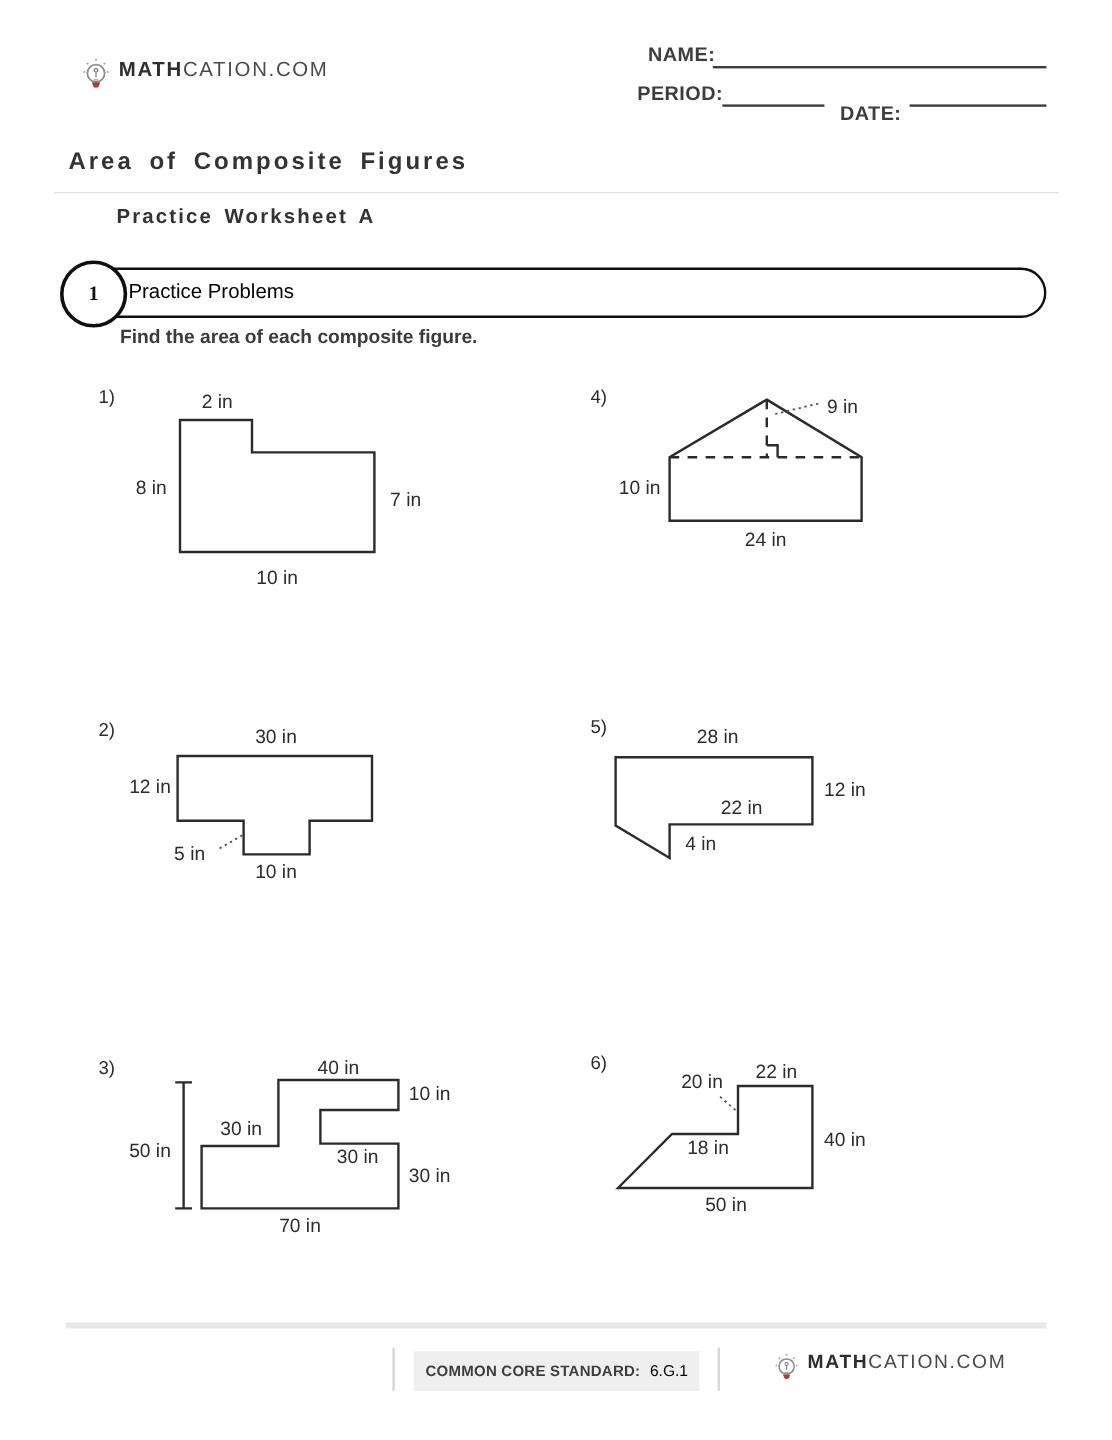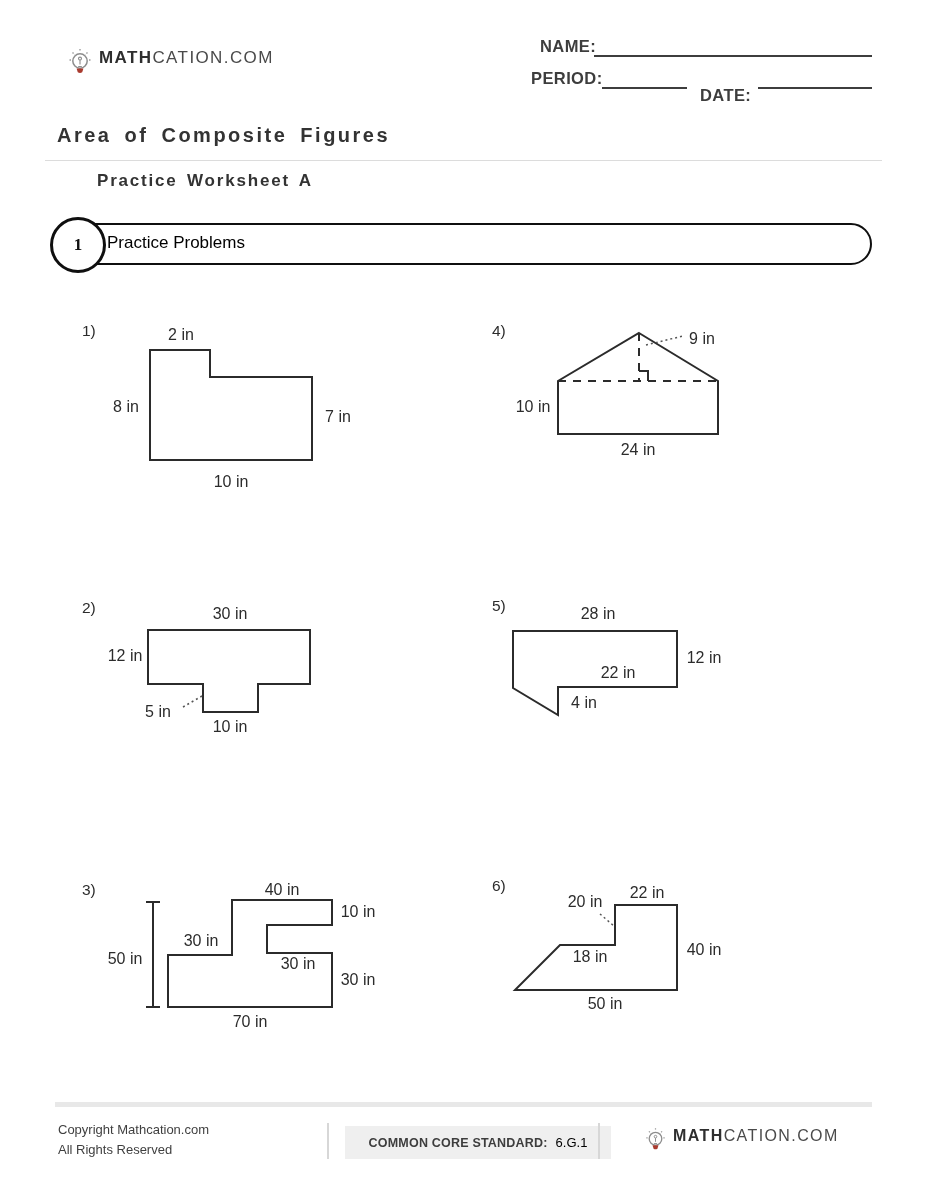--- a/index.html
+++ b/index.html
@@ -75,20 +75,21 @@
 
   <div class="abs title" style="left:57px;top:124px;">Area of Composite Figures</div>
   <div class="abs rule" style="left:45px;top:160px;width:837px;"></div>
   <div class="abs subtitle" style="left:57px;top:171px;margin-left:40px;">Practice Worksheet A</div>
 
   <div class="abs pill" style="left:62px;top:223px;width:806px;height:38px;"></div>
   <div class="abs numcircle" style="left:50px;top:217px;">
       <span>1</span>
     </div>
   <div class="abs pill-label" style="left:107px;top:233px;">Practice Problems</div>
+  <div class="abs instruction" style="left:100px;top:273px;">Find the area of each composite figure.</div>
 
   <svg class="abs" style="left:70px;top:315px;" width="300" height="185">
     <text class="pnum" x="12" y="21">1)</text>
     <polygon class="shape" points="80,35 140,35 140,62 242,62 242,145 80,145"></polygon>
     <text x="111" y="25" text-anchor="middle">2 in</text>
     <text x="56" y="97" text-anchor="middle">8 in</text>
     <text x="268" y="107" text-anchor="middle">7 in</text>
     <text x="161" y="172" text-anchor="middle">10 in</text>
   </svg>
 
@@ -146,28 +147,24 @@
     <line class="leader" x1="120" y1="44" x2="134" y2="56"></line>
     <text x="105" y="37" text-anchor="middle">20 in</text>
     <text x="167" y="28" text-anchor="middle">22 in</text>
     <text x="224" y="85" text-anchor="middle">40 in</text>
     <text x="110" y="92" text-anchor="middle">18 in</text>
     <text x="125" y="139" text-anchor="middle">50 in</text>
   </svg>
 
   <div class="abs footer-bar" style="left:55px;top:1102px;width:817px;height:5px;"></div>
 
-  <div class="abs copyright" style="left:58px;top:1120px;">
-    <div>Copyright Mathcation.com</div>
-    <div>All Rights Reserved</div>
-  </div>
 
   <div class="abs vdivider" style="left:327px;top:1123px;height:36px;"></div>
 
-  <div class="abs ccs-box" style="left:345px;top:1126px;width:266px;height:33px;">
+  <div class="abs ccs-box" style="left:345px;top:1126px;width:238px;height:33px;">
     <span class="ccs-label">COMMON CORE STANDARD:</span>
     <span class="ccs-value">6.G.1</span>
   </div>
 
   <div class="abs vdivider" style="left:598px;top:1123px;height:36px;"></div>
 
   <div class="abs logo" style="left:645px;top:1127px;">
     <svg width="21" height="27" viewBox="0 0 24 30">
       <line x1="12" y1="1" x2="12" y2="4" stroke="#9a9a9a" stroke-width="1.4" stroke-dasharray="1.5 1.5"></line>
       <line x1="4.5" y1="4.5" x2="6.8" y2="6.8" stroke="#9a9a9a" stroke-width="1.4" stroke-dasharray="1.5 1.5"></line>

